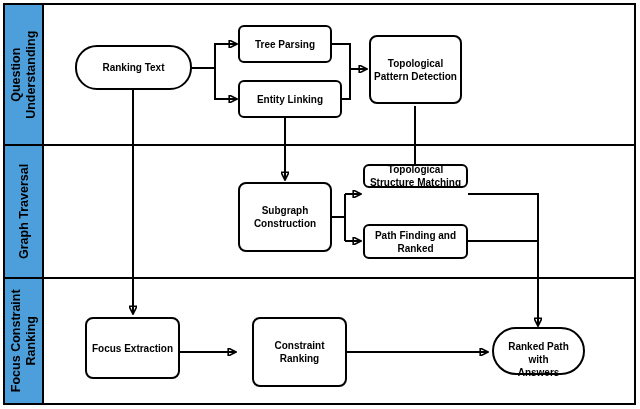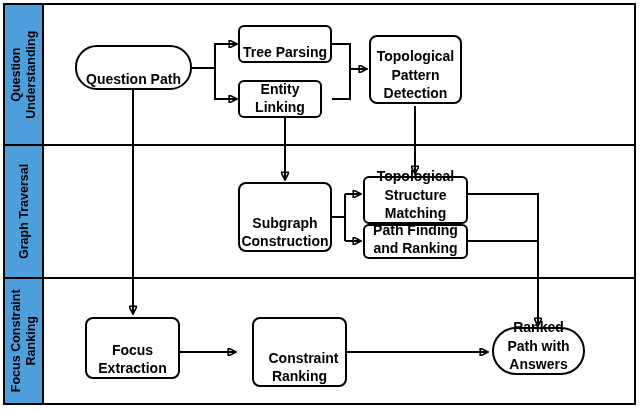--- a/index.html
+++ b/index.html
@@ -73,40 +73,40 @@
     pointer-events: none;
   }
   .connectors path { stroke: currentColor; stroke-width: 2; fill: none; }
 
   .node {
     position: absolute;
     background: var(--node-fill, #ffffff);
     border: 2px solid var(--stroke, #000);
     box-sizing: border-box;
     display: flex;
-    align-items: flex-end;
+    align-items: center;
     justify-content: center;
     text-align: center;
     font-weight: bold;
-    font-size: 14px;
+    font-size: 10px;
     line-height: 1.3;
     color: #000;
     z-index: 5;
   }
   .node span { display: block; }
   .rect    { border-radius: 6px; }
   .rect-lg { border-radius: 8px; }
   .stadium { border-radius: 24px; }
 
   .n-question-text      { left: 75px;  top: 45px;  width: 117px; height: 45px; border-radius: 22px; }
   .n-tree-parsing       { left: 238px; top: 25px;  width: 94px;  height: 38px; }
-  .n-entity-linking     { left: 238px; top: 80px;  width: 84px;  height: 38px; }
+  .n-entity-linking     { left: 238px; top: 80px;  width: 104px;  height: 38px; }
   .n-pattern-detection  { left: 369px; top: 35px;  width: 93px;  height: 69px; }
   .n-subgraph           { left: 238px; top: 182px; width: 94px;  height: 70px; }
-  .n-structure-matching { left: 363px; top: 176px; width: 105px; height: 48px; }
+  .n-structure-matching { left: 363px; top: 164px; width: 105px; height: 24px; }
   .n-path-finding       { left: 363px; top: 224px; width: 105px; height: 35px; }
   .n-focus-extraction   { left: 85px;  top: 317px; width: 95px;  height: 62px; }
   .n-constraint-ranking { left: 252px; top: 317px; width: 95px;  height: 70px; }
   .n-ranked-path        { left: 492px; top: 327px; width: 93px;  height: 48px; }
 
   .n-pattern-detection span  { max-width: 85px; }
   .n-structure-matching span { max-width: 92px; }
   .n-constraint-ranking span { max-width: 62px; }
   .n-ranked-path span        { max-width: 64px; margin-top: 17px; }
 </style>
@@ -147,39 +147,39 @@
     <path d="M332 217 H345 M345 194 V241"></path>
     <path d="M345 194 H360" marker-end="url(#arw)"></path>
     <path d="M345 241 H360" marker-end="url(#arw)"></path>
     <path d="M468 241 H538"></path>
     <path d="M468 194 H538 V325" marker-end="url(#arw)"></path>
     <path d="M180 352 H235" marker-end="url(#arw)"></path>
     <path d="M332 352 H487" marker-end="url(#arw)"></path>
   </svg>
 
   <div class="node stadium n-question-text">
-    <span>Question Path</span>
+    <span>Ranking Text</span>
   </div>
   <div class="node rect n-tree-parsing">
     <span>Tree Parsing</span>
   </div>
   <div class="node rect n-entity-linking">
     <span>Entity Linking</span>
   </div>
   <div class="node rect-lg n-pattern-detection">
     <span>Topological Pattern Detection</span>
   </div>
   <div class="node rect-lg n-subgraph">
     <span>Subgraph Construction</span>
   </div>
   <div class="node rect n-structure-matching">
     <span>Topological Structure Matching</span>
   </div>
   <div class="node rect n-path-finding">
-    <span>Path Finding and Ranking</span>
+    <span>Path Finding and Ranked</span>
   </div>
   <div class="node rect-lg n-focus-extraction">
     <span>Focus Extraction</span>
   </div>
   <div class="node rect-lg n-constraint-ranking">
     <span>Constraint Ranking</span>
   </div>
   <div class="node stadium n-ranked-path">
     <span>Ranked Path with Answers</span>
   </div>

